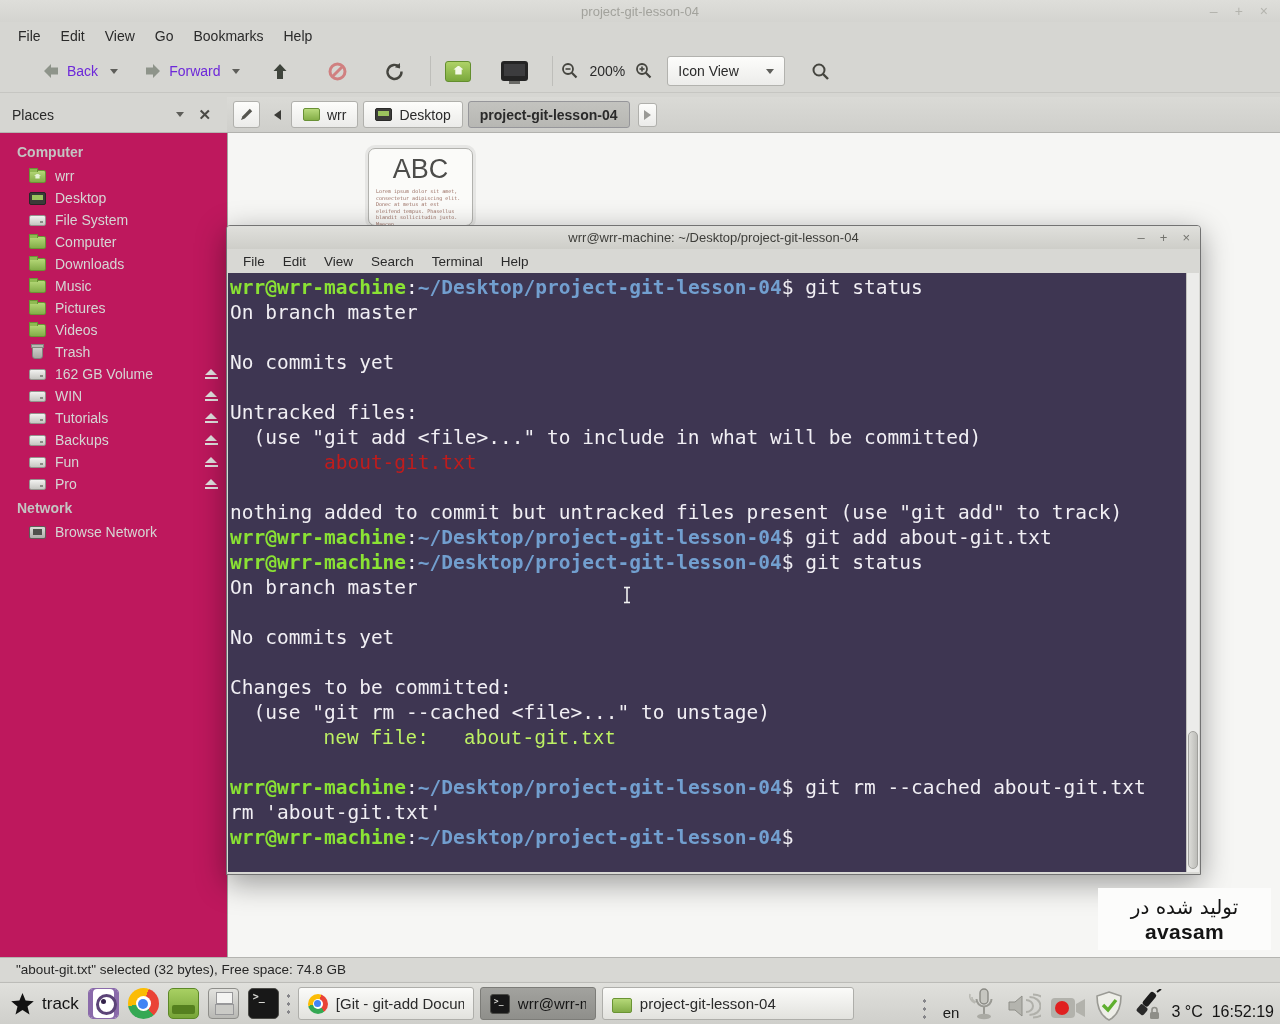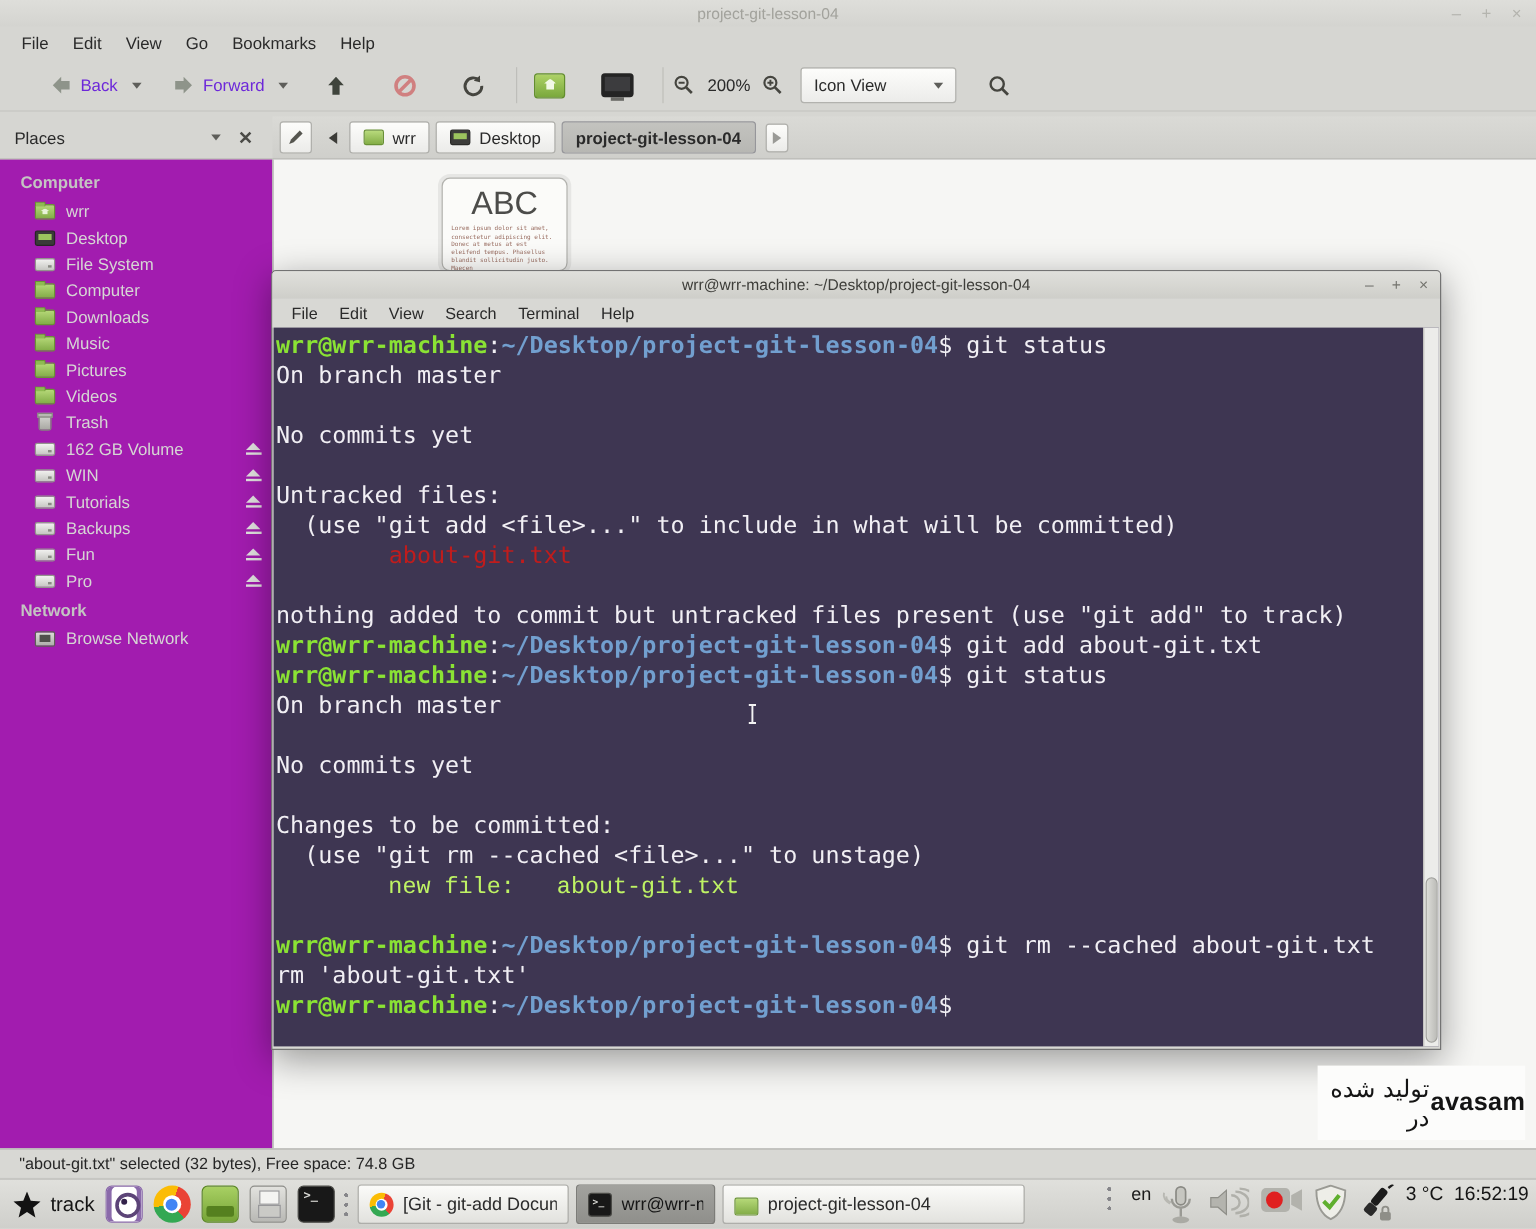--- a/index.html
+++ b/index.html
@@ -12,40 +12,40 @@
   .fm-title{position:absolute;left:0;right:0;top:4px;text-align:center;font-size:13px;color:#a2a29c;}
   .winctl{position:absolute;top:2px;display:flex;gap:17px;font-size:14px;line-height:18px;}
   .fm-titlebar .winctl{right:12px;color:#b4b4ae;}
   .fm-menubar{position:absolute;top:22px;left:0;right:0;height:28px;display:flex;align-items:center;padding-left:8px;}
   .menu-item{padding:3px 10px;font-size:14px;color:#2a2a2a;}
   .fm-toolbar{position:absolute;top:50px;left:0;right:0;height:43px;display:flex;align-items:center;border-bottom:1px solid #c6c6c2;}
   .tbtn{display:flex;align-items:center;gap:7px;}
   .tb-label{font-size:14px;color:#6d28d9;}
   .caret{width:0;height:0;border-left:4px solid transparent;border-right:4px solid transparent;border-top:5px solid #5e5e5a;}
   .vsep{width:1px;height:30px;background:#bebeba;margin:0 14px;}
-  .combo{display:flex;align-items:center;justify-content:space-between;width:130px;height:30px;border:1px solid #b2b2ae;border-radius:3px;background:linear-gradient(#fdfdfb,#ececea);padding:0 10px;font-size:14px;}
+  .combo{display:flex;align-items:center;justify-content:space-between;width:118px;height:30px;border:1px solid #b2b2ae;border-radius:3px;background:linear-gradient(#fdfdfb,#ececea);padding:0 10px;font-size:14px;}
 
   
   .places-head{position:absolute;top:97px;left:0;width:227px;height:36px;display:flex;align-items:center;background:#d6d6d2;border-bottom:1px solid #b6b6b2;}
   .places-label{margin-left:12px;font-size:14px;}
   .places-caret{margin-left:auto;margin-right:14px;}
   .places-close{margin-right:16px;font-size:15px;color:#4a4a46;font-weight:bold;}
   .pathbar{position:absolute;top:97px;left:227px;right:0;height:36px;background:linear-gradient(#dadad6,#cfcfcb);border-bottom:1px solid #b2b2ae;display:flex;align-items:center;gap:8px;padding-left:6px;}
   .pb-btn{height:27px;border:1px solid #b0b0ac;border-radius:3px;background:linear-gradient(#fdfdfb,#ebebE9);display:flex;align-items:center;gap:7px;padding:0 11px;font-size:14px;color:#2a2a2a;}
   .pb-btn.active{background:linear-gradient(#c3c3bf,#b7b7b3);border-color:#96969a;font-weight:bold;}
   .pb-square{width:27px;justify-content:center;padding:0;}
   .tri-l{width:0;height:0;border-top:5px solid transparent;border-bottom:5px solid transparent;border-right:7px solid #3c3c38;}
   .tri-r{width:0;height:0;border-top:5px solid transparent;border-bottom:5px solid transparent;border-left:7px solid #9a9a96;}
   .mini{width:17px;height:13px;position:relative;display:inline-block;}
   .i-home-mini{background:linear-gradient(#b8da7c,#84ae47);border:1px solid #699135;border-radius:2px;}
   .i-desktop-mini{background:#3c3c3a;border:1px solid #2a2a28;border-radius:2px;}
   .i-desktop-mini::before{content:"";position:absolute;inset:2px 2px 4px 2px;background:#9cc45e;}
 
   
-  .sidebar{position:absolute;top:133px;left:0;width:227px;bottom:67px;background:#a21caf;padding-top:6px;color:#d6d6d4;overflow:hidden;}
+  .sidebar{position:absolute;top:133px;left:0;width:227px;bottom:67px;background:#be185d;padding-top:6px;color:#d6d6d4;overflow:hidden;}
   .sb-title{font-weight:bold;color:#c4c4c2;padding:5px 0 5px 17px;font-size:14px;}
   .sb-item{display:flex;align-items:center;height:22px;padding-left:29px;gap:9px;font-size:14px;}
   .sb-label{white-space:nowrap;}
   .sicon{width:17px;height:13px;position:relative;flex:none;}
   .i-folder,.i-home-folder{background:linear-gradient(#b5d878,#83ad48);border:1px solid #6a9434;border-radius:2px;}
   .i-folder::before,.i-home-folder::before{content:"";position:absolute;top:-3px;left:-1px;width:7px;height:3px;background:#8fba52;border:1px solid #6a9434;border-bottom:none;border-radius:1px 1px 0 0;}
   .i-home-folder::after{content:"";position:absolute;left:4px;top:3px;width:7px;height:5px;background:#e8f2d8;clip-path:polygon(50% 0,100% 45%,80% 45%,80% 100%,20% 100%,20% 45%,0 45%);}
   .i-desktop-folder{background:#3a3a38;border:1px solid #262624;border-radius:2px;}
   .i-desktop-folder::before{content:"";position:absolute;inset:2px 2px 4px 2px;background:#9cc45e;}
   .i-drive{background:linear-gradient(#f2f2f0,#c6c6c2);border:1px solid #94948e;border-radius:2px;height:11px;margin-top:1px;}
@@ -78,21 +78,21 @@
   .c-u{color:#8ae234;font-weight:bold;}
   .c-p{color:#729fcf;font-weight:bold;}
   .c-f{color:#f1eff4;}
   .c-r{color:#c01c1c;}
   .c-g{color:#bef264;font-family:Liberation Mono, monospace;}
   .term-scroll{position:absolute;top:0;right:0;bottom:0;width:13px;background:#ececea;border-left:1px solid #c2c2be;}
   .term-thumb{position:absolute;left:1px;width:10px;top:458px;height:138px;background:linear-gradient(90deg,#dcdcd8,#bdbdb9);border:1px solid #a0a09c;border-radius:5px;}
   .ibeam{position:absolute;left:622px;top:586px;width:10px;height:18px;}
 
   
-  .wm{position:absolute;left:1098px;top:888px;width:173px;height:62px;background:#fcfcfb;display:flex;flex-direction:row;align-items:center;justify-content:center;gap:1px;}
+  .wm{position:absolute;left:1098px;top:888px;width:173px;height:62px;background:#fcfcfb;display:flex;flex-direction:column;align-items:center;justify-content:center;gap:1px;}
   .wm-l1{font-family:"DejaVu Sans",sans-serif;font-size:20px;color:#141414;}
   .wm-l2{font-size:21px;font-weight:bold;color:#141414;letter-spacing:.3px;}
 
   
   .taskbar{position:absolute;left:0;right:0;bottom:0;height:42px;background:linear-gradient(#e0e0dc,#cfcfcb);border-top:1px solid #bcbcb8;display:flex;align-items:center;}
   .start{display:flex;align-items:center;gap:8px;padding:0 9px 0 11px;height:100%;}
   .start-label{font-size:17px;color:#141414;}
   .app-icons{display:flex;align-items:center;gap:9px;}
   .app-ic{width:31px;height:31px;border-radius:5px;position:relative;flex:none;}
   .ic-camera-app{background:#fff;border:1px solid #8a6aaa;box-shadow:inset 4px 0 0 #8a6aaa,inset -4px 0 0 #8a6aaa;}
@@ -115,21 +115,21 @@
   .win-btn:nth-child(1){width:176px;}
   .win-btn:nth-child(2){width:116px;}
   .win-btn:nth-child(3){width:252px;}
   .wb-label{overflow:hidden;}
   .tb-ic{width:20px;height:20px;border-radius:3px;position:relative;flex:none;}
   .tb-ic.ic-chrome{border-radius:50%;}
   .tb-ic.ic-chrome::before{left:5px;top:5px;width:10px;height:10px;}
   .tb-ic.ic-chrome::after{left:6.5px;top:6.5px;width:7px;height:7px;}
   .tb-ic.ic-terminal-app::before{font-size:8px;left:3px;top:2px;}
   .tb-ic.ic-folder-green{background:linear-gradient(#b5d878,#83ad48);border:1px solid #6a9434;border-radius:2px;height:15px;margin-top:3px;}
-  .tray{margin-left:auto;display:flex;align-items:flex-start;gap:9px;padding-right:6px;}
+  .tray{margin-left:auto;display:flex;align-items:flex-end;gap:9px;padding-right:6px;}
   .tray-text{font-size:15px;color:#1a1a1a;}
   .tray-time,.tray-temp{font-size:16px;color:#141414;}
 </style>
 </head>
 <body>
 
 <div class="fm-titlebar">
   <div class="fm-title">project-git-lesson-04</div>
   <div class="winctl">
     <span>–</span>

